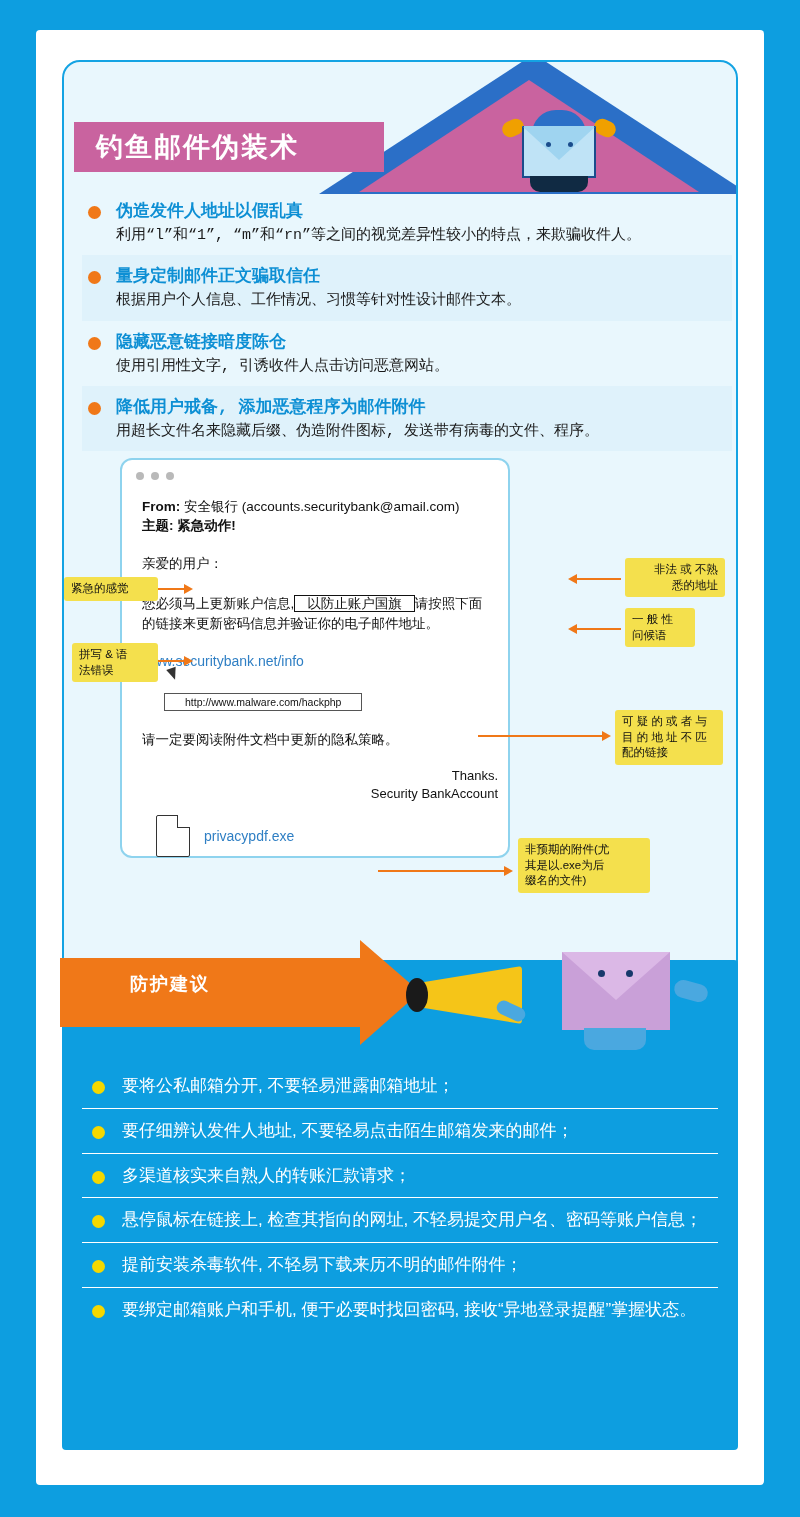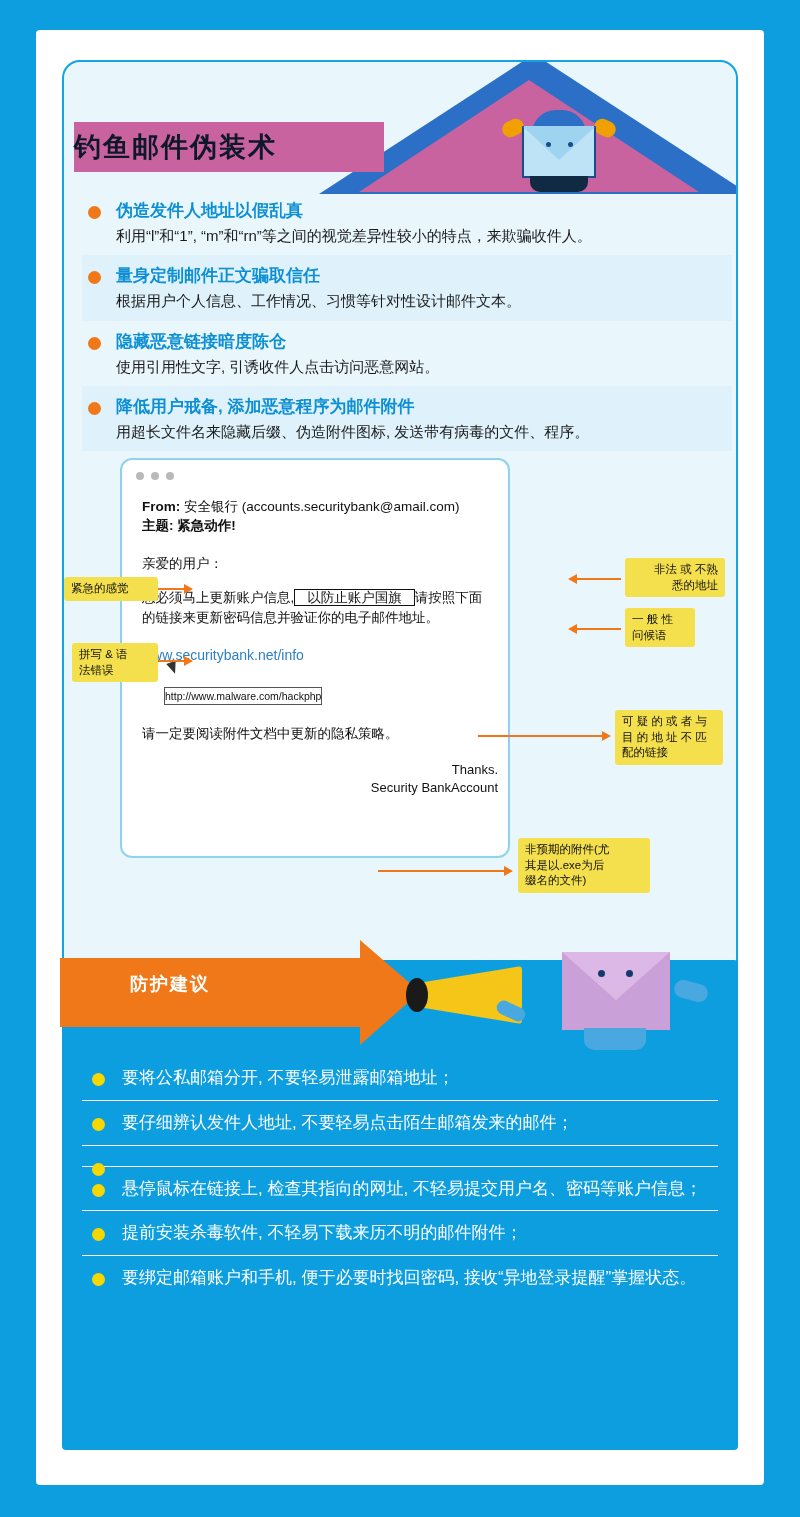--- a/index.html
+++ b/index.html
@@ -84,34 +84,36 @@
   .env-eye { position:absolute; width:5px; height:5px; background:#1a4c8c; border-radius:50%; top:30px;}
 
   .title-banner {
     position: absolute;
     left: 10px; top: 60px;
     width: 310px; height: 50px;
     background: #c9639f;
     display: flex; align-items: center;
   }
   .title-banner span {
-    color: #0f172a;
+    color: #ffffff;
     font-size: 27px;
     font-weight: bold;
     letter-spacing: 2px;
+    padding-left: 22px;
   }
 
   .tips {
     position: absolute;
     left: 18px; top: 128px;
     width: 650px;
   }
   .tip-row {
     position: relative;
     padding: 9px 10px 9px 34px;
+    font-family: Liberation Mono, monospace;
   }
   .tip-row.alt { background: #dff2fb; }
   .bullet {
     position: absolute; left: 6px; top: 16px;
     width: 13px; height: 13px;
     background: #f07818; border-radius: 50%;
   }
   .tip-head {
     color: #0d8fd4;
     font-size: 17px;
@@ -132,40 +134,40 @@
     background: #ffffff;
     border: 2px solid #8ed3ee;
     border-radius: 12px;
   }
   .email-dots { position: absolute; left: 14px; top: 12px; display: flex; gap: 7px; }
   .email-dots i { width: 8px; height: 8px; border-radius: 50%; background: #b9b9b9; display:block;}
   .email-content { position: absolute; left: 20px; top: 38px; width: 356px; }
   .e-from { font-size: 13.5px; color: #111; font-weight: bold; margin-bottom: 1px;}
   .e-from span.norm { font-weight: normal; }
   .e-subject { font-size: 13.5px; color: #111; font-weight: bold; margin-bottom: 20px;}
-  .e-greet { font-size: 13.5px; color: #111; margin-bottom: 15px; }
+  .e-greet { font-size: 13.5px; color: #111; margin-bottom: 21px; }
   .e-body { font-size: 13.5px; color: #111; line-height: 1.5; }
   .boxed-err { border: 1px solid #111; padding: 0 12px; }
   .e-link { font-size: 14px; color: #2f7fc4; margin-top: 18px; position: relative; }
   .cursor-arrow {
     position: absolute; left: 26px; top: 15px;
     width: 0; height: 0;
     border-left: 5px solid transparent;
     border-right: 5px solid transparent;
     border-top: 12px solid #333;
     transform: rotate(-20deg);
   }
   .tooltip-url {
     margin-top: 24px; margin-left: 22px;
     display: inline-block;
     border: 1px solid #555;
     background: #fff;
     font-size: 10.5px;
     color: #111;
-    padding: 2px 0;
+    padding: 2px 20px;
   }
   .e-read { font-size: 13.5px; color: #111; margin-top: 20px; }
   .e-thanks { font-size: 13px; color: #111; margin-top: 18px; line-height: 1.4; text-align: right;}
   .attach-row { margin-top: 12px; display: flex; align-items: center; gap: 14px; padding-left: 14px;}
   .file-icon {
     width: 34px; height: 42px;
     border: 1.5px solid #333;
     background: #fff;
     position: relative;
     border-radius: 2px;
@@ -263,21 +265,21 @@
   }
   .env2-arm {
     position: absolute; right: -6px; top: 40px;
     width: 34px; height: 18px; background: #4aa8e0; border-radius: 10px;
     transform: rotate(15deg);
   }
   .env2-eye { position: absolute; width: 7px; height: 7px; background: #17386b; border-radius: 50%; top: 28px;}
 
   .advice-list {
     position: absolute;
-    left: 20px; top: 96px;
+    left: 20px; top: 104px;
     width: 636px;
   }
   .advice-row {
     position: relative;
     padding: 10px 8px 10px 40px;
     border-bottom: 1.5px solid #ffffff;
     color: #ffffff;
     font-size: 17px;
     line-height: 1.4;
   }
@@ -360,20 +362,24 @@
       <div class="e-link">
         <span>www.securitybank.net/info</span>
         <span class="cursor-arrow"></span>
       </div>
       <div class="tooltip-url">http://www.malware.com/hackphp</div>
       <div class="e-read">请一定要阅读附件文档中更新的隐私策略。</div>
       <div class="e-thanks">
         <div>Thanks.</div>
         <div>Security BankAccount</div>
       </div>
+      <div class="attach-row">
+        <div class="file-icon"></div>
+        <div class="file-name">privacypdf.exe</div>
+      </div>
     </div>
   </div>
 
   <div class="callout" style="left:64px; top:577px; width:94px;">紧急的感觉</div>
   <div class="arrow-line" style="left:158px; top:588px; width:28px;"></div>
   <div class="arrow-head ah-right" style="left:184px; top:584px;"></div>
 
   <div class="callout" style="left:72px; top:643px; width:86px; white-space:pre-line;">拼写 &amp; 语
 法错误</div>
   <div class="arrow-line" style="left:158px; top:660px; width:28px;"></div>
@@ -425,20 +431,21 @@
       <div class="advice-row">
         <div class="ybullet"></div>
         <span>要将公私邮箱分开, 不要轻易泄露邮箱地址；</span>
       </div>
       <div class="advice-row">
         <div class="ybullet"></div>
         <span>要仔细辨认发件人地址, 不要轻易点击陌生邮箱发来的邮件；</span>
       </div>
       <div class="advice-row">
         <div class="ybullet"></div>
+        <span>多渠道核实来自熟人的转账汇款请求；</span>
       </div>
       <div class="advice-row">
         <div class="ybullet"></div>
         <span>悬停鼠标在链接上, 检查其指向的网址, 不轻易提交用户名、密码等账户信息；</span>
       </div>
       <div class="advice-row">
         <div class="ybullet"></div>
         <span>提前安装杀毒软件, 不轻易下载来历不明的邮件附件；</span>
       </div>
       <div class="advice-row">

